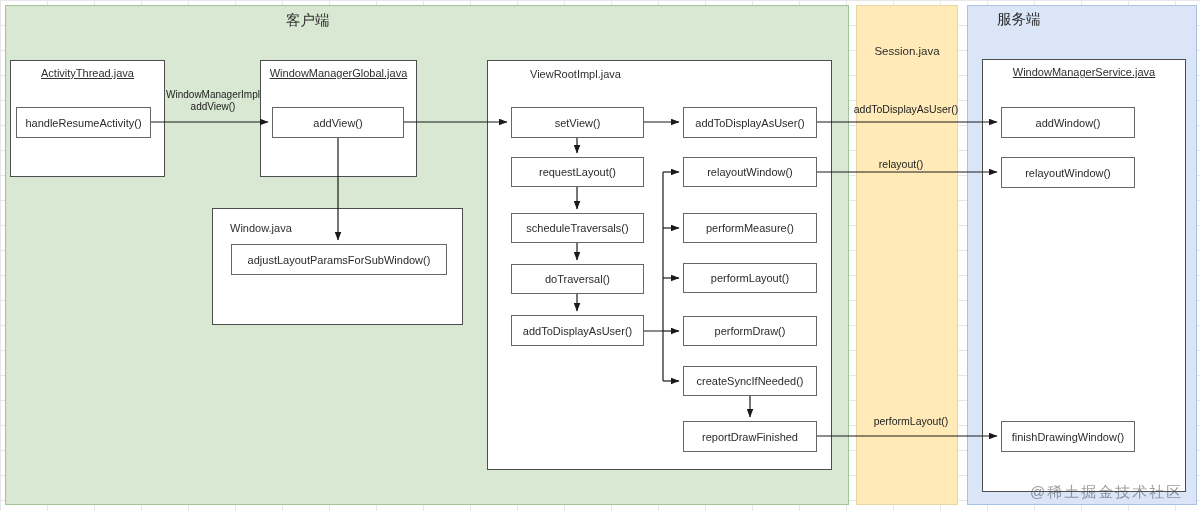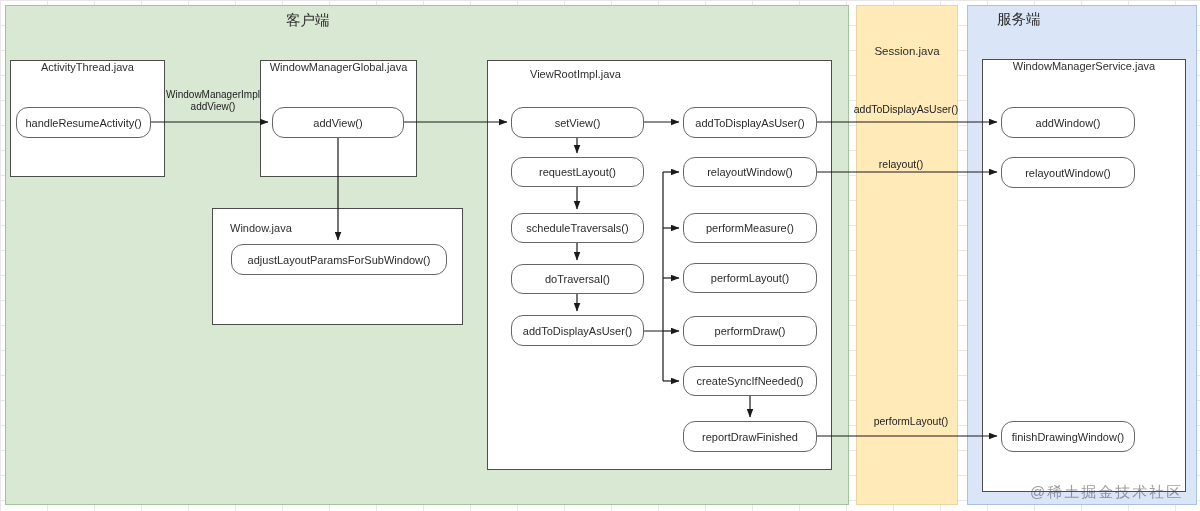--- a/index.html
+++ b/index.html
@@ -25,25 +25,25 @@
     position:absolute;color:#2d2d2d;font-size:14.5px;white-space:nowrap;
   }
   .region-title.small{font-size:11.5px;}
   .container{
     position:absolute;box-sizing:border-box;
     background:#ffffff;border:1.3px solid #4d4d4d;
   }
   .container-title{
     color:#2f2f2f;font-size:11px;white-space:nowrap;
   }
-  .container-title.centered{text-align:center;}
+  .container-title.centered{text-align:center;padding-top:6px;text-decoration:underline;}
   .container-title.topleft{position:absolute;}
   .node{
     position:absolute;box-sizing:border-box;
-    background:#ffffff;border:1.2px solid #666;border-radius:12px;
+    background:#ffffff;border:1.2px solid #666;border-radius:0;
     display:flex;align-items:center;justify-content:center;
     color:#2b2b2b;font-size:11px;white-space:nowrap;
   }
   .arrows{position:absolute;left:0;top:0;pointer-events:none;}
   .edge-label{
     position:absolute;color:#222;font-size:10.5px;line-height:11.5px;
     text-align:center;white-space:nowrap;
   }
   .edge-label .line{display:block;}
   .watermark{

